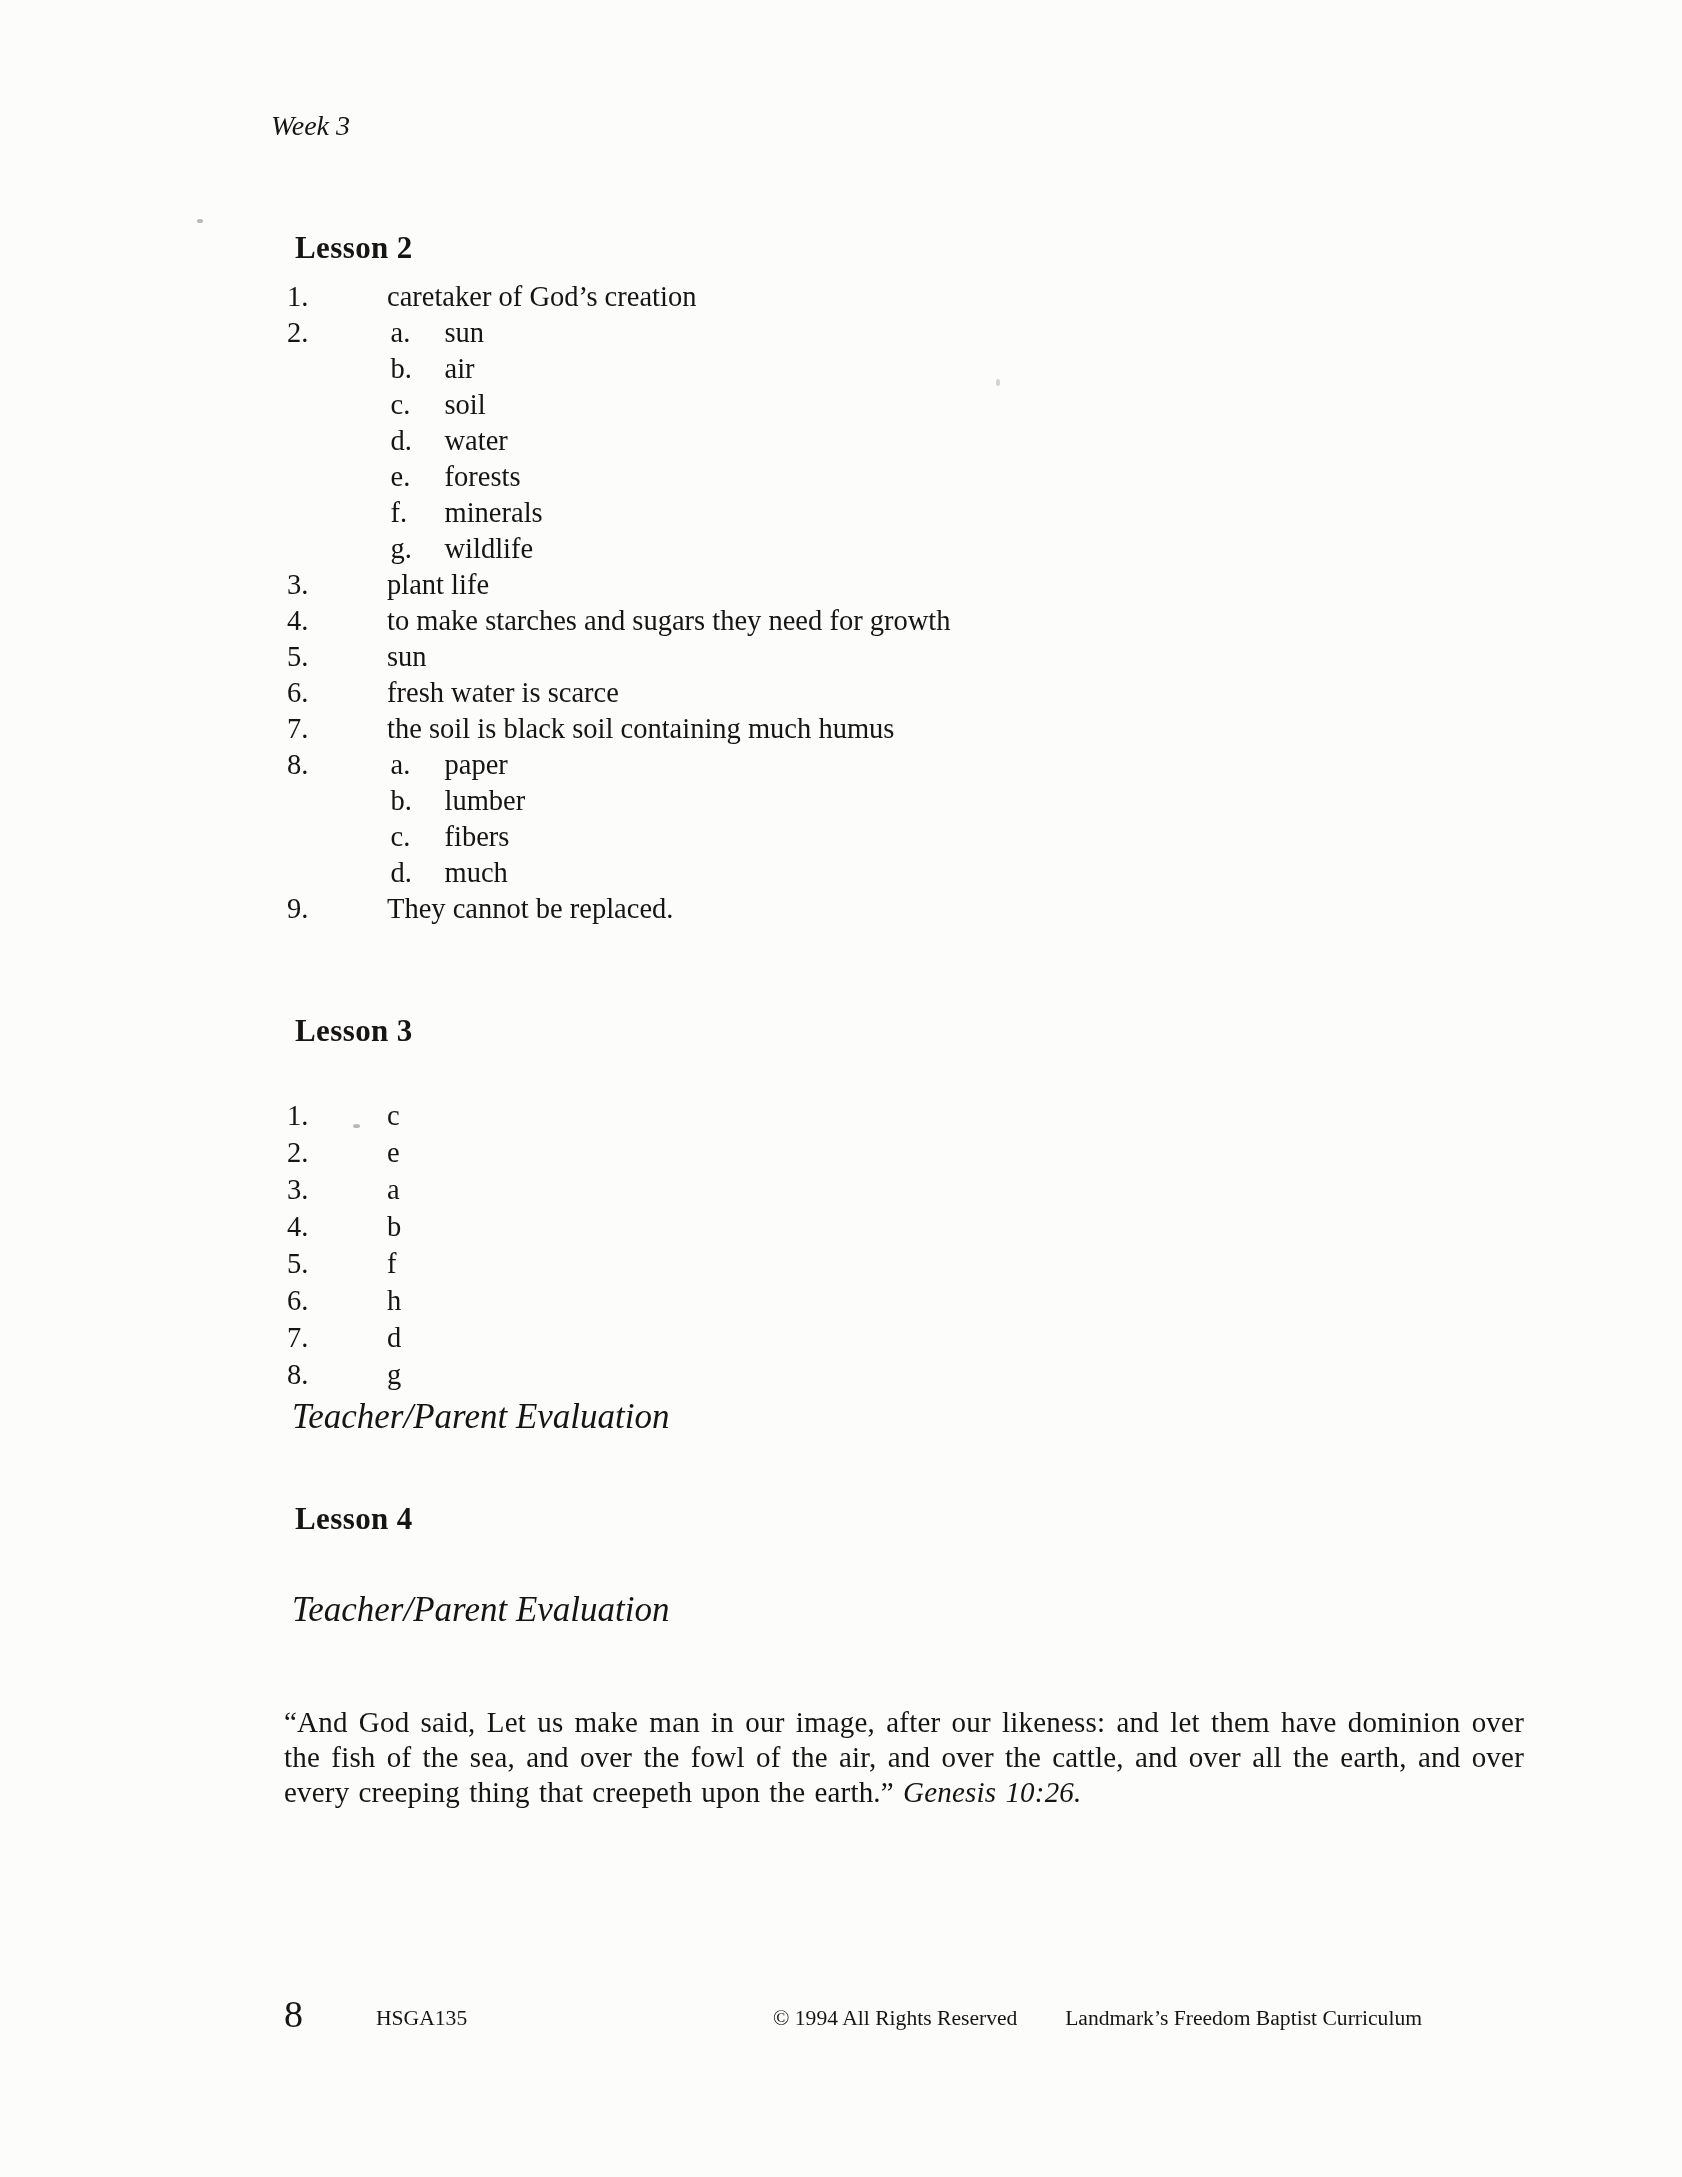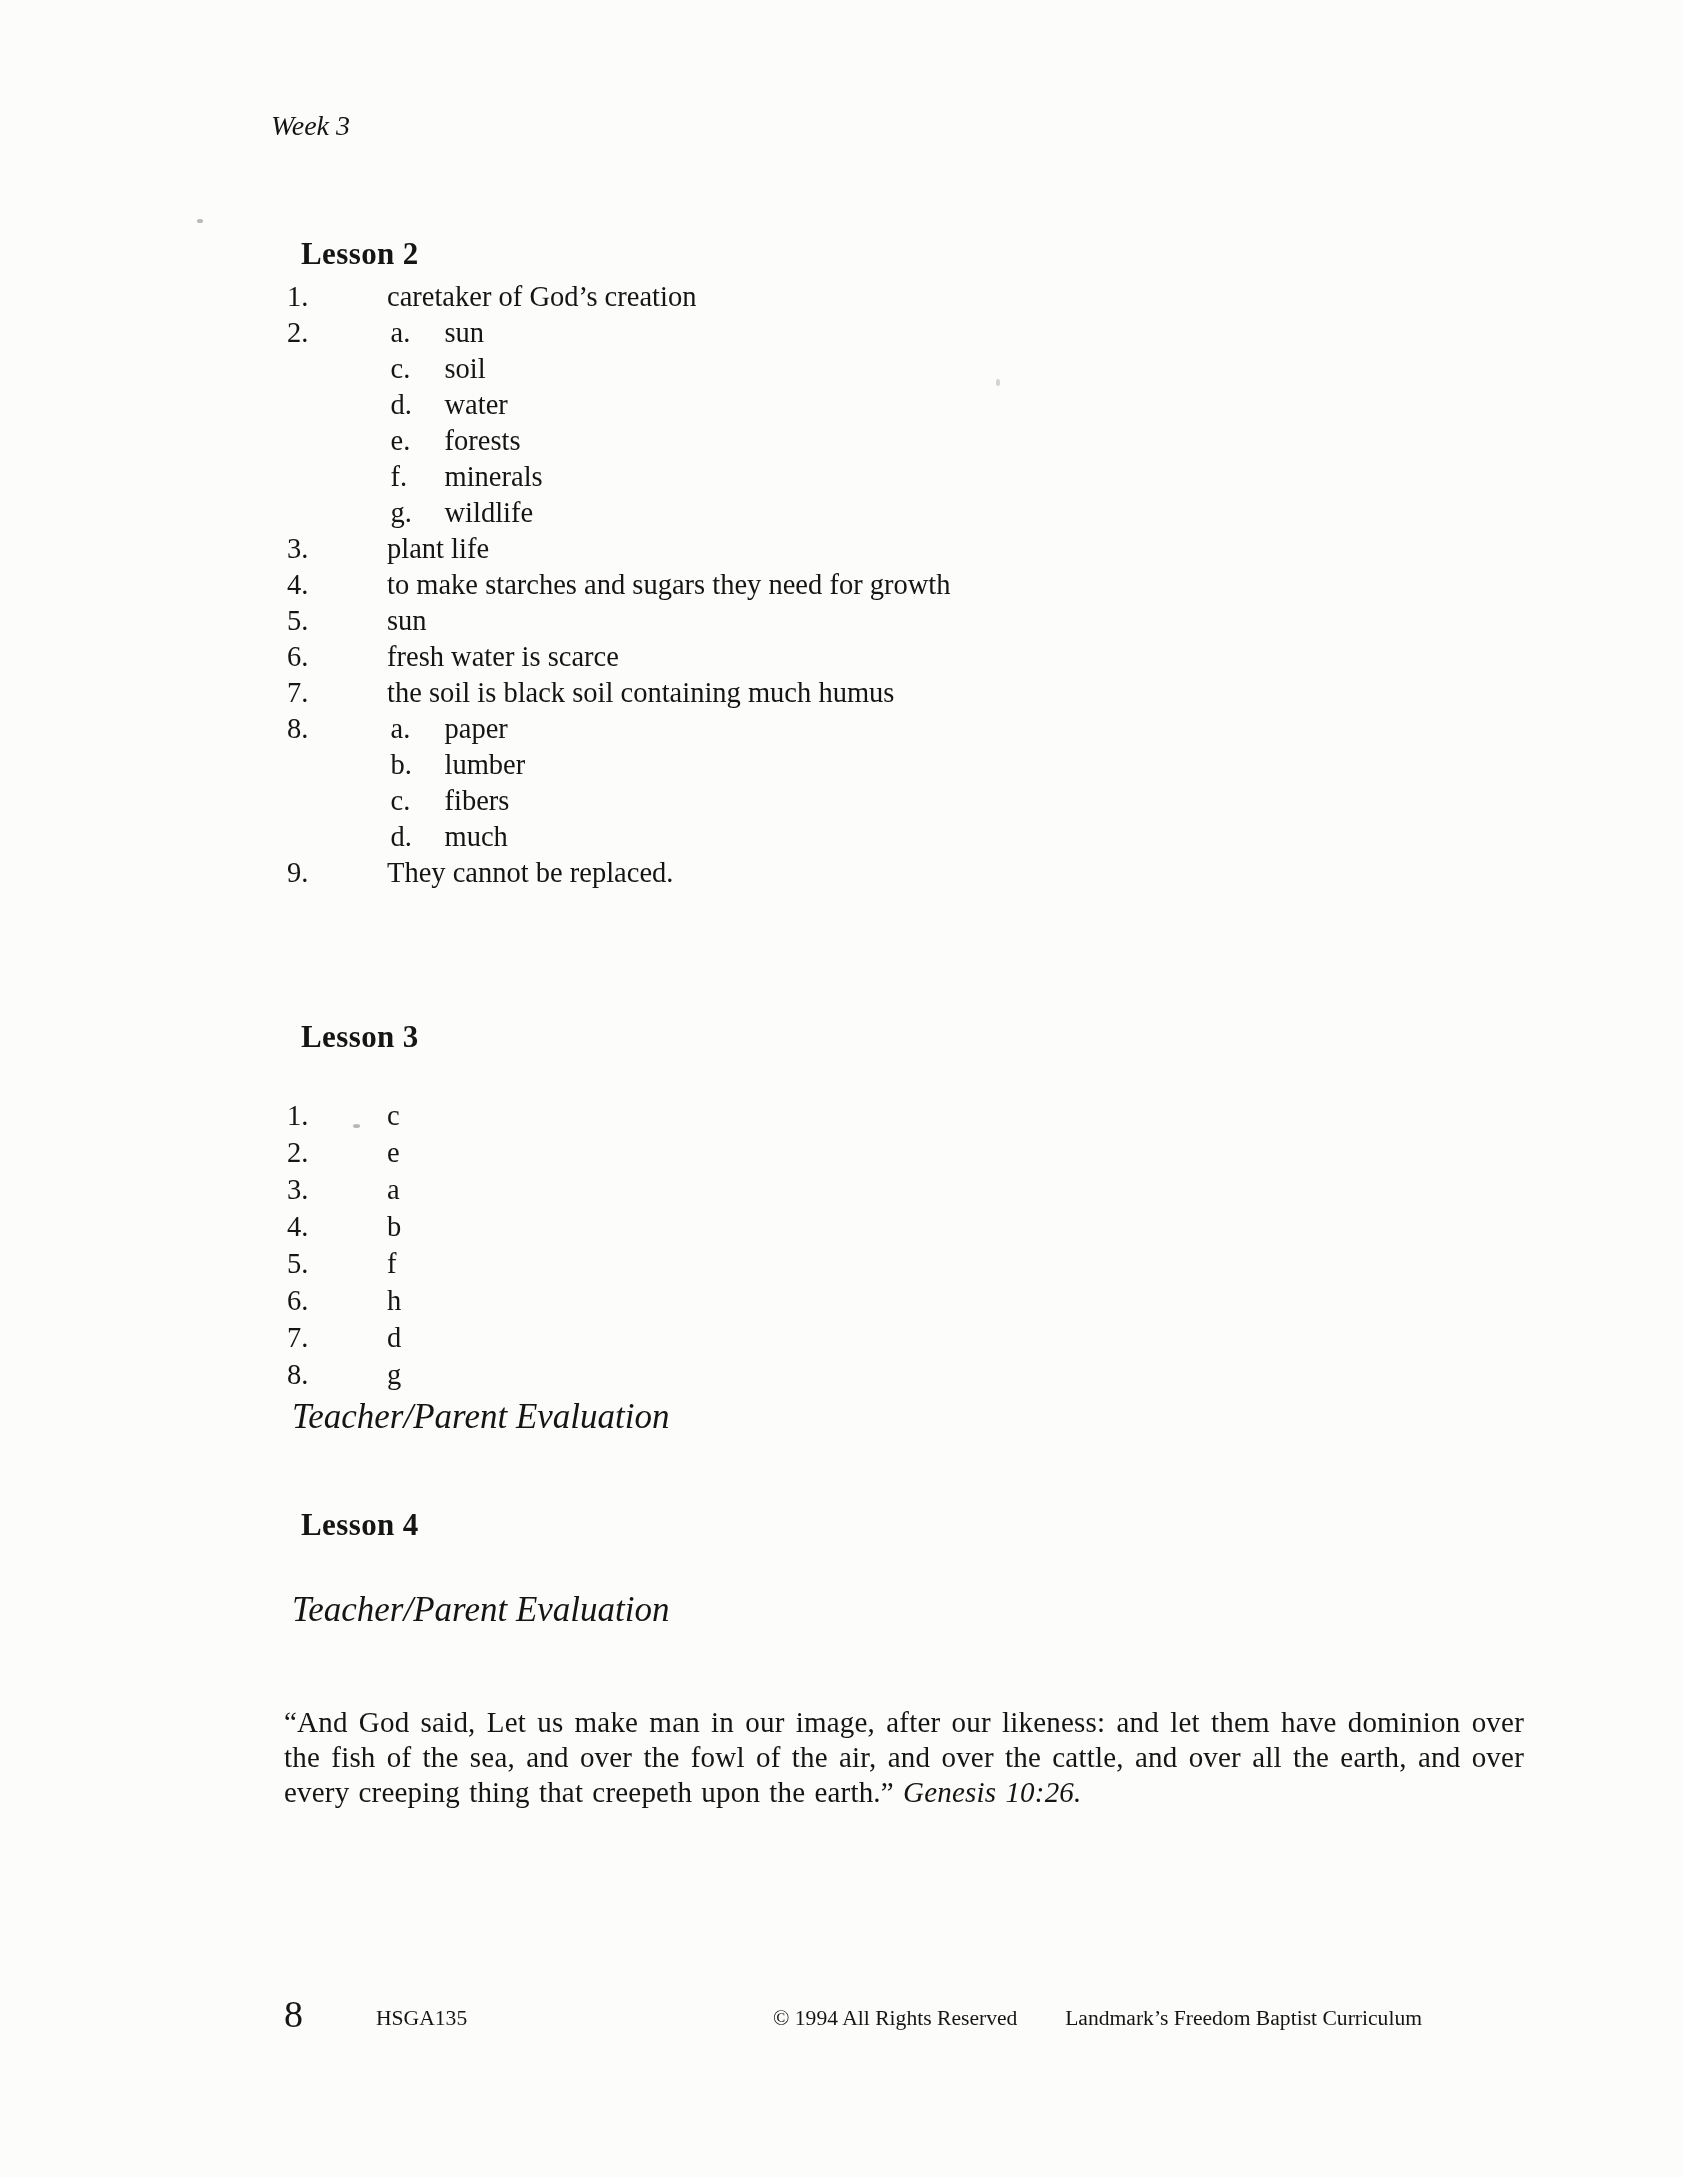--- a/index.html
+++ b/index.html
@@ -9,21 +9,21 @@
     background:#fcfcfa;
     color:#161513;
     font-family:"Liberation Serif", serif;
     overflow:hidden;
   }
   .week{
     position:absolute;left:271px;top:112px;
     font-style:italic;font-size:28px;line-height:1;
   }
   .ltitle{
-    position:absolute;left:287px;margin:14px;
+    position:absolute;left:287px;margin:8px;
     font-weight:bold;font-size:31px;line-height:1;
     letter-spacing:0.4px;
   }
   .list{
     position:absolute;left:287px;
     font-size:28.5px;line-height:36px;
     white-space:nowrap;
   }
   .list.l3{line-height:37px;margin-top:36px;}
   .num{display:inline-block;width:100px;}
@@ -54,20 +54,21 @@
 
 <div class="page">
 
   <div class="week">Week 3</div>
 
   <h2 class="ltitle" style="top:224px">Lesson 2</h2>
 
   <div class="list" style="top:279px">
     <div class="row"><span class="num">1.</span><span class="txt">caretaker of God’s creation</span></div>
     <div class="row"><span class="num">2.</span><span class="letter">a.</span><span class="txt">sun</span></div>
+    <div class="row"><span class="num"></span><span class="letter">b.</span><span class="txt">air</span></div>
     <div class="row"><span class="num"></span><span class="letter">c.</span><span class="txt">soil</span></div>
     <div class="row"><span class="num"></span><span class="letter">d.</span><span class="txt">water</span></div>
     <div class="row"><span class="num"></span><span class="letter">e.</span><span class="txt">forests</span></div>
     <div class="row"><span class="num"></span><span class="letter">f.</span><span class="txt">minerals</span></div>
     <div class="row"><span class="num"></span><span class="letter">g.</span><span class="txt">wildlife</span></div>
     <div class="row"><span class="num">3.</span><span class="txt">plant life</span></div>
     <div class="row"><span class="num">4.</span><span class="txt">to make starches and sugars they need for growth</span></div>
     <div class="row"><span class="num">5.</span><span class="txt">sun</span></div>
     <div class="row"><span class="num">6.</span><span class="txt">fresh water is scarce</span></div>
     <div class="row"><span class="num">7.</span><span class="txt">the soil is black soil containing much humus</span></div>

